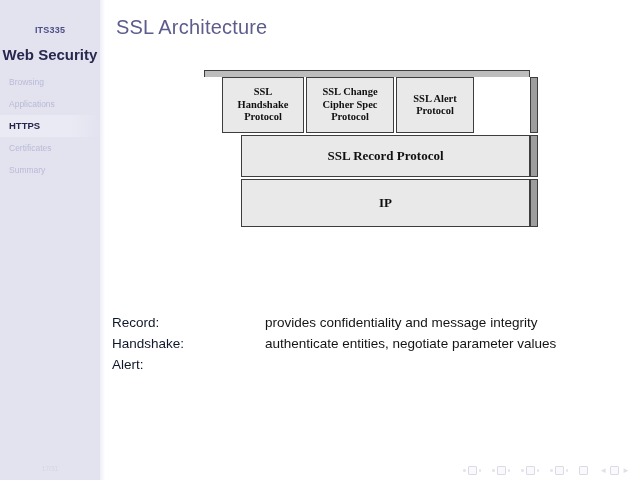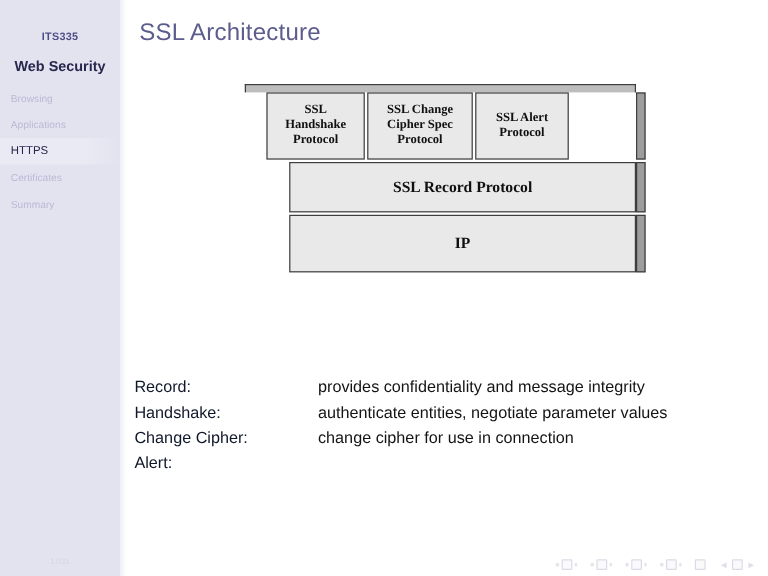--- a/index.html
+++ b/index.html
@@ -45,41 +45,41 @@
   }
   .side-course {
     font-size: 9px;
     font-weight: bold;
     color: #4e4e86;
     letter-spacing: .2px;
     line-height: 14px;
   }
   .side-subject {
     margin-top: 11px;
-    font-size: 12px;
+    font-size: 15px;
     font-weight: bold;
     color: #28284e;
     line-height: 14px;
   }
   #sidebar-toc {
     position: absolute;
     left: 0; top: 71px;
     width: 100px;
   }
   .toc-item {
     height: 22px;
     line-height: 22px;
     padding-left: 9px;
     font-size: 8.5px;
     color: #b9b9d6;
     white-space: nowrap;
   }
   .toc-item.active {
     color: #24244c;
-    font-weight: normal;
+    font-weight: bold;
     font-size: 9.5px;
     background: linear-gradient(to right, #eaeaf4 70%, #e3e3f0);
   }
   #page-num {
     position: absolute;
     left: 0; bottom: 8px;
     width: 100px;
     text-align: center;
     font-size: 6.5px;
     color: #d3d3e4;
@@ -283,24 +283,20 @@
   <div id="desc-list">
     <div class="desc-row">
       <div class="desc-term">Record:</div>
       <div class="desc-def">provides confidentiality and message integrity</div>
     </div>
     <div class="desc-row">
       <div class="desc-term">Handshake:</div>
       <div class="desc-def">authenticate entities, negotiate parameter values</div>
     </div>
     <div class="desc-row">
-      <div class="desc-term">Change Cipher:</div>
-      <div class="desc-def">change cipher for use in connection</div>
-    </div>
-    <div class="desc-row">
       <div class="desc-term">Alert:</div>
     </div>
   </div>
 
   <div id="nav-symbols">
     <div class="nav-group">
       <div class="nav-dot"></div>
       <div class="nav-box"></div>
       <div class="nav-dot"></div>
     </div>

